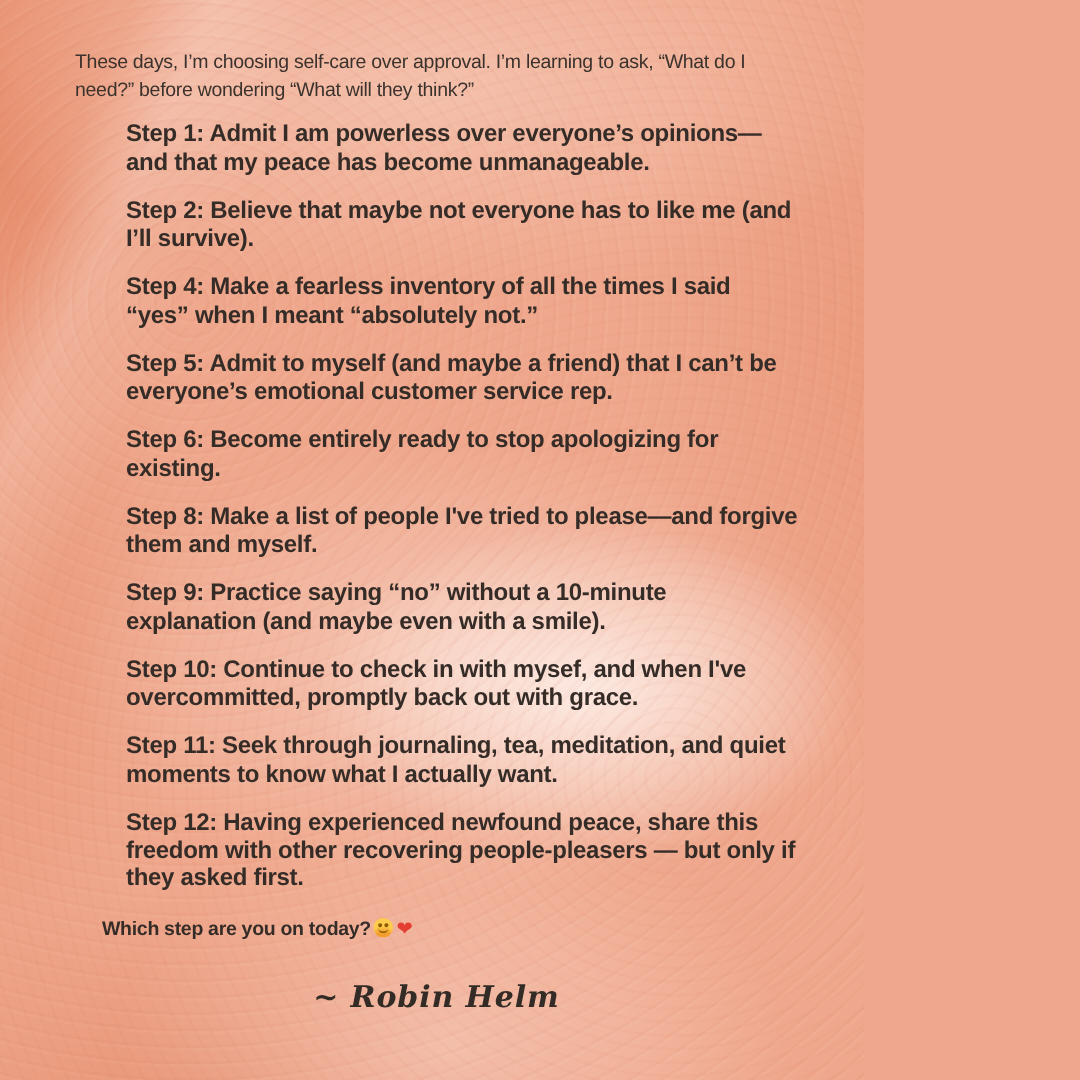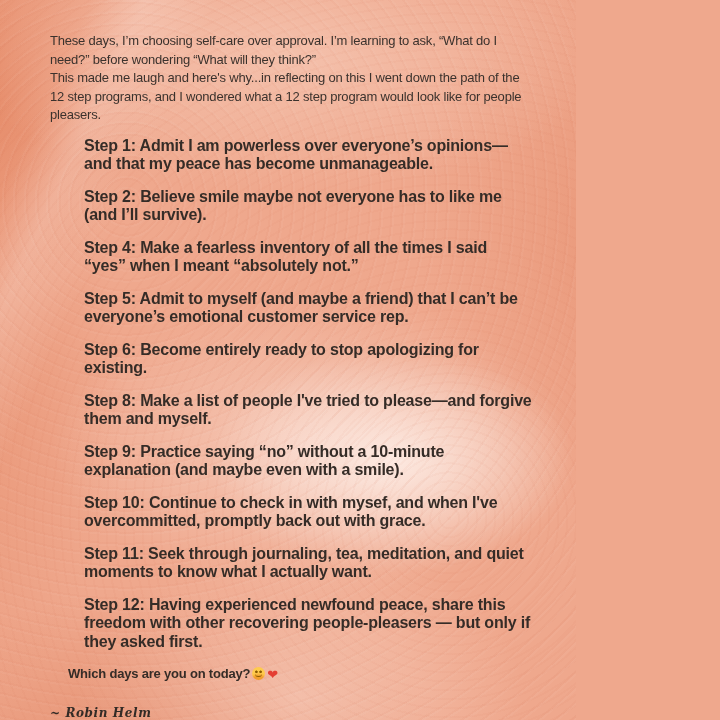--- a/index.html
+++ b/index.html
@@ -66,66 +66,65 @@
     border-bottom:1.3px solid #8a5a00;
     border-radius:0 0 7px 7px;
   }
   .heart{
     font-family:"DejaVu Sans",sans-serif;
     color:#e43d32;font-size:13px;margin-left:2px;
     vertical-align:-0.5px;
   }
   .signature{
     margin-top:22px;
-    text-align:left;
+    text-align:center;
     font-family:"DejaVu Serif","Liberation Serif",serif;
     font-style:italic;font-weight:700;
-    font-size:12px;letter-spacing:0.6px;
+    font-size:20px;letter-spacing:0.6px;
     color:#332b26;
   }
 </style>
 </head>
 <body>
 
 <div class="canvas">
   <div class="texture"></div>
 
   <div class="content">
 
     <div class="intro">
 
         <div class="intro-line">These days, I’m choosing self-care over approval. I’m learning to ask, “What do I need?” before wondering “What will they think?”</div>
 
 
-        <div class="intro-line">This made me laugh and here's why...in reflecting on this I went down the path of the 12 step programs, and I wondered what a 12 step program would look like for people pleasers.</div>
       </div>
 
     <div class="steps">
 
         <p class="step">Step 1: Admit I am powerless over everyone’s opinions—and that my peace has become unmanageable.</p>
 
-        <p class="step">Step 2: Believe smile maybe not everyone has to like me (and I’ll survive).</p>
+        <p class="step">Step 2: Believe that maybe not everyone has to like me (and I’ll survive).</p>
 
 
         <p class="step">Step 4: Make a fearless inventory of all the times I said “yes” when I meant “absolutely not.”</p>
 
         <p class="step">Step 5: Admit to myself (and maybe a friend) that I can’t be everyone’s emotional customer service rep.</p>
 
         <p class="step">Step 6: Become entirely ready to stop apologizing for existing.</p>
 
 
         <p class="step">Step 8: Make a list of people I've tried to please—and forgive them and myself.</p>
 
         <p class="step">Step 9: Practice saying “no” without a 10-minute explanation (and maybe even with a smile).</p>
 
         <p class="step">Step 10: Continue to check in with mysef, and when I've overcommitted, promptly back out with grace.</p>
 
         <p class="step">Step 11: Seek through journaling, tea, meditation, and quiet moments to know what I actually want.</p>
 
         <p class="step">Step 12: Having experienced newfound peace, share this freedom with other recovering people-pleasers — but only if they asked first.</p>
       </div>
 
-    <p class="question"><span>Which days are you on today?</span><span class="smiley"></span><span class="heart">❤</span></p>
+    <p class="question"><span>Which step are you on today?</span><span class="smiley"></span><span class="heart">❤</span></p>
 
     <div class="signature">~ Robin Helm</div>
 
   </div>
 </div>
 
 </body></html>

